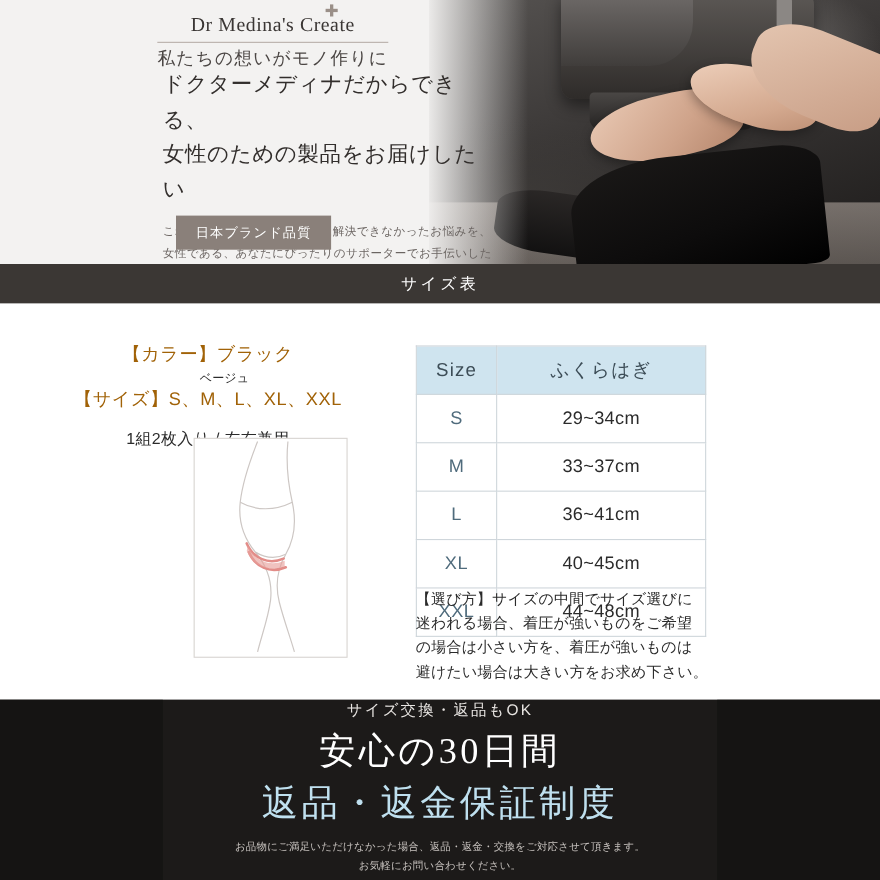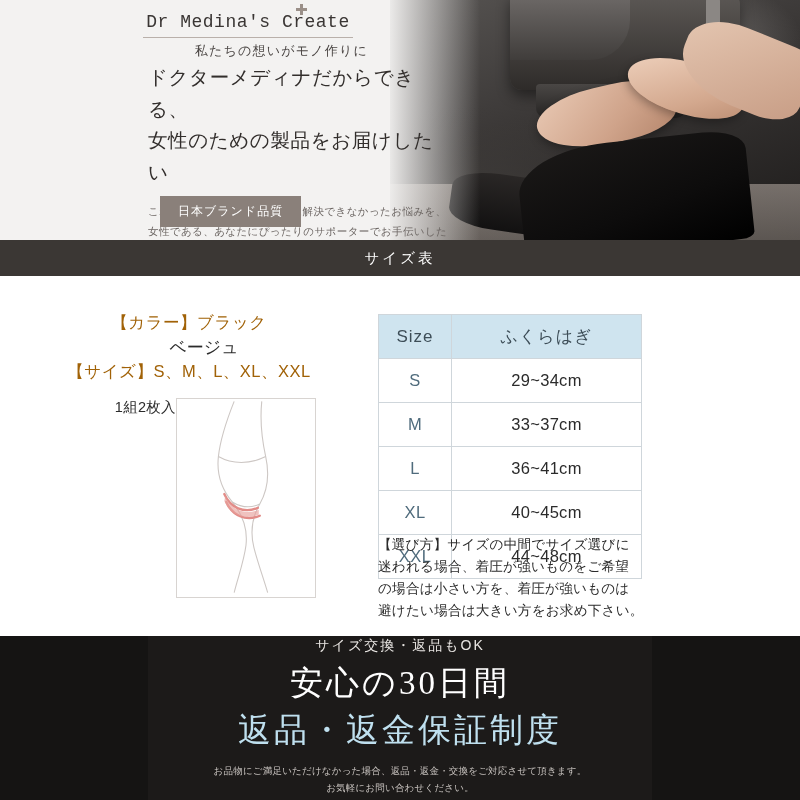--- a/index.html
+++ b/index.html
@@ -130,21 +130,21 @@
     background: linear-gradient(90deg, rgba(243,242,241,.95) 0%, rgba(243,242,241,.0) 22%);
   }
 
   .brand {
     position: absolute;
     left: 128px; top: 12px;
     width: 240px;
     text-align: center;
   }
   .brand-name {
-    font-family: Liberation Mono, monospace;
+    font-family: Liberation Serif, serif;
     font-size: 18px;
     letter-spacing: .5px;
     color: #3a3634;
     position: relative;
   }
   .brand-cross {
     position: absolute;
     left: 168px; top: -8px;
     width: 11px; height: 11px;
   }
@@ -154,24 +154,23 @@
     background: #9a8f88;
   }
   .brand-cross:before { left: 4px; top: 0; width: 3px; height: 11px; }
   .brand-cross:after { left: 0; top: 4px; width: 11px; height: 3px; }
   .brand-rule {
     margin: 5px auto 4px;
     width: 210px; height: 1px;
     background: #b9b0aa;
   }
   .brand-tag {
-    font-size: 13px;
+    font-size: 16px;
     color: #4b4644;
     letter-spacing: 1.2px;
-    text-align: right;
   }
 
   .hero-copy {
     position: absolute;
     left: 148px; top: 62px;
     width: 300px;
   }
   .hero-h1 {
     font-size: 19.5px;
     line-height: 1.62;
@@ -226,21 +225,21 @@
   .spec {
     font-size: 16.5px;
     line-height: 1.55;
     color: #a16207;
     text-align: center;
     letter-spacing: .5px;
   }
   .spec .lbl { letter-spacing: .5px; }
   .spec-row2 {
     text-align: center;
-    font-size: 17px;
+    font-size: 11px;
     padding-left: 30px;
   }
   .spec-small {
     margin-top: 14px;
     text-align: center;
     font-size: 14.5px;
     color: #2b2b2b;
     letter-spacing: .3px;
   }
 

